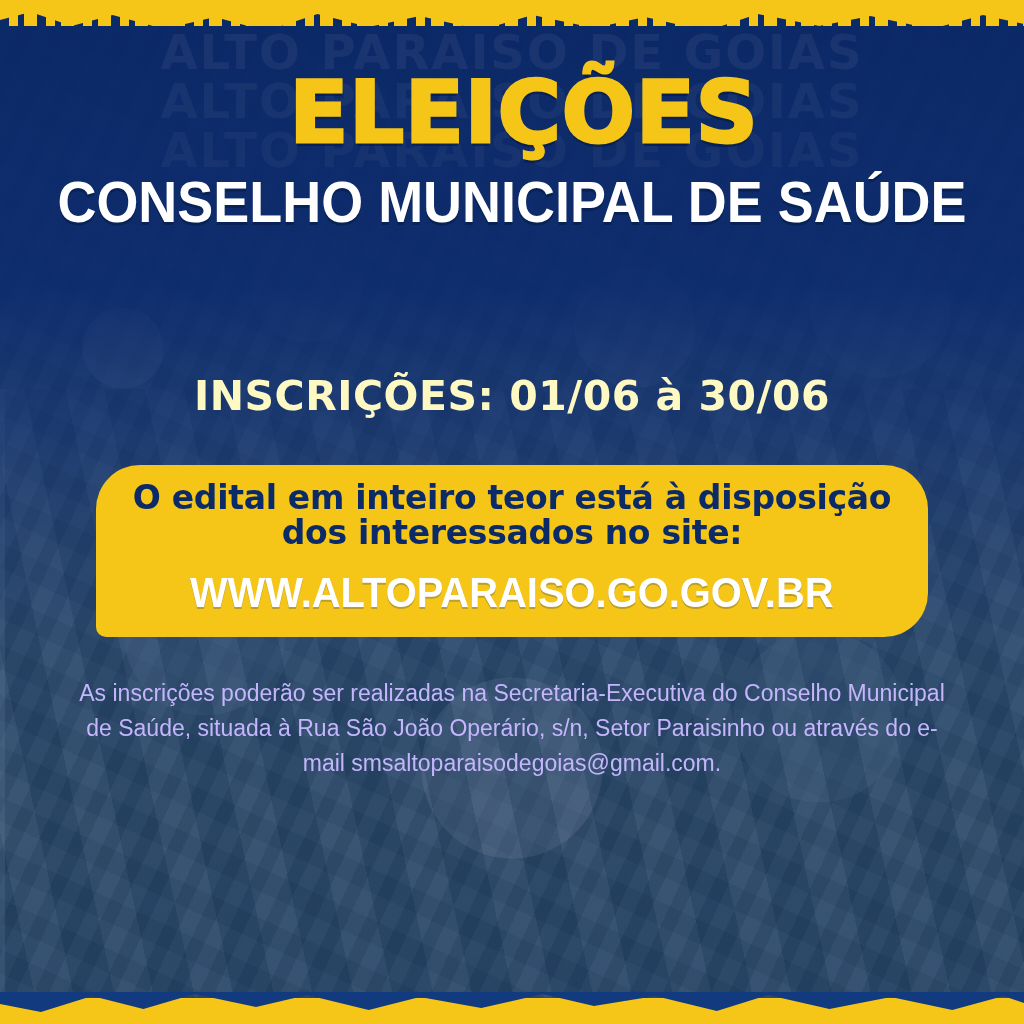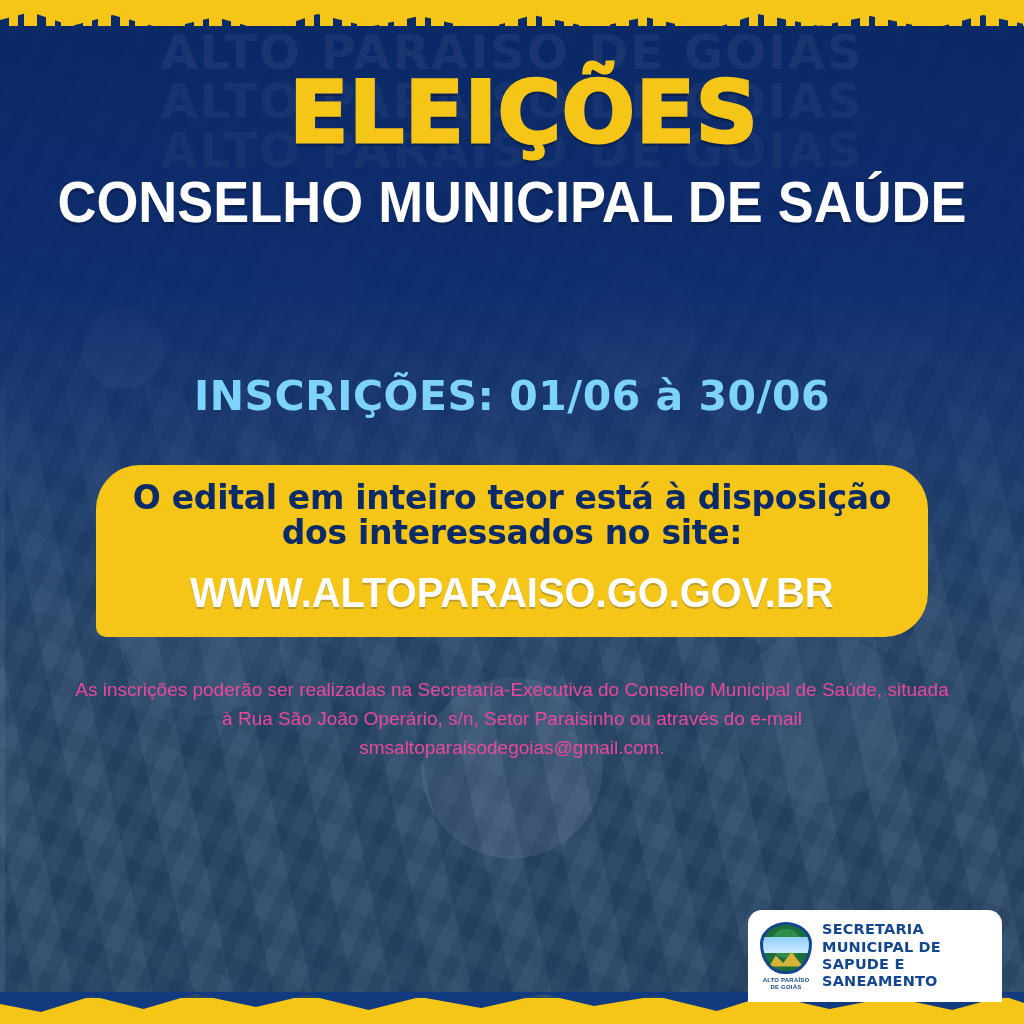--- a/index.html
+++ b/index.html
@@ -131,21 +131,21 @@
     color: #ffffff;
   }
 
   .inscricoes {
     position: absolute; top: 372px; left: 0; right: 0;
     text-align: center;
     font-family: "DejaVu Sans", sans-serif;
     font-weight: 700;
     font-size: 41px;
     letter-spacing: .5px;
-    color: #7dd3fc;
+    color: #fef9c3;
   }
 
   .yellow-card {
     position: absolute; top: 465px; left: 96px;
     width: 832px; height: 172px;
     background: #f5c518;
     border-radius: 44px 44px 44px 10px;
     display: flex; flex-direction: column;
     align-items: center; justify-content: center;
     padding: 6px 24px 10px;
@@ -170,23 +170,23 @@
     transform: scaleX(.95);
     text-align: center;
     text-shadow: 0 2px 0 rgba(11,42,104,.25);
   }
 
   .body-text {
     position: absolute; top: 676px; left: 72px; width: 880px;
     text-align: center;
     font-family: "Liberation Sans", sans-serif;
     font-weight: 400;
-    font-size: 19px;
+    font-size: 23px;
     line-height: 1.52;
-    color: #ec4899;
+    color: #c4b5fd;
   }
 
   
   .logo-badge {
     position: absolute; right: 22px; bottom: 22px;
     width: 254px; height: 92px;
     background: #ffffff;
     border-radius: 14px 14px 0 0;
     display: flex; align-items: center; gap: 10px;
     padding: 8px 12px;
@@ -253,22 +253,15 @@
 
     <div class="inscricoes">INSCRIÇÕES: 01/06 à 30/06</div>
 
     <div class="yellow-card">
       <div class="card-line1">O edital em inteiro teor está à disposição dos interessados no site:</div>
       <div class="card-site">WWW.ALTOPARAISO.GO.GOV.BR</div>
     </div>
 
     <div class="body-text">As inscrições poderão ser realizadas na Secretaria-Executiva do Conselho Municipal de Saúde, situada à Rua São João Operário, s/n, Setor Paraisinho ou através do e-mail smsaltoparaisodegoias@gmail.com.</div>
 
-    <div class="logo-badge">
-      <div class="brasao">
-        <div class="shield"></div>
-        <div class="caption">ALTO PARAÍSO DE GOIÁS</div>
-      </div>
-      <div class="logo-text">SECRETARIA MUNICIPAL DE SAPUDE E SANEAMENTO</div>
-    </div>
 
   </div>
 </div>
 
 </body></html>

